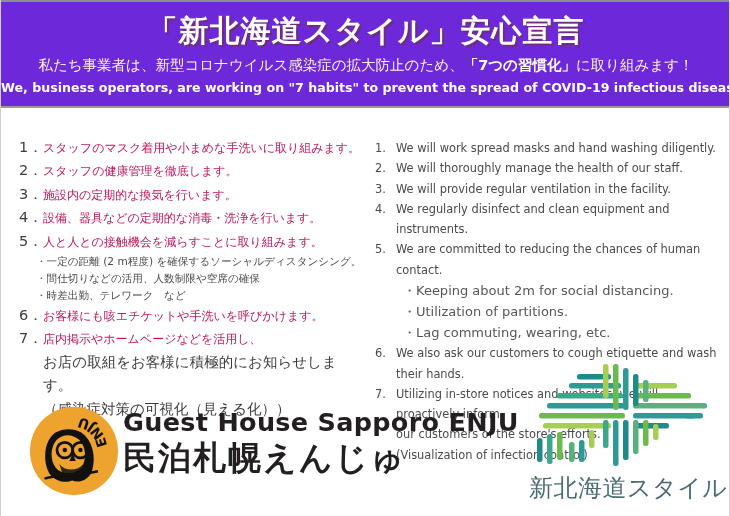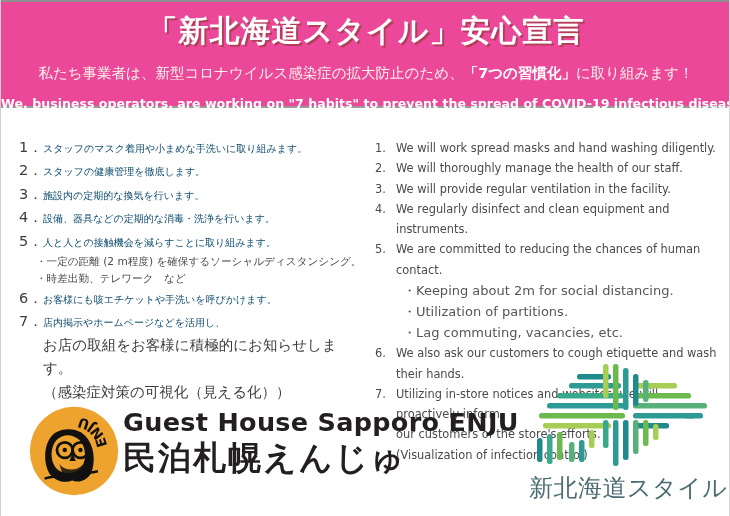--- a/index.html
+++ b/index.html
@@ -26,21 +26,21 @@
     overflow: hidden;
   }
 
   
   #header-band {
     position: absolute;
     left: 0;
     top: 0;
     width: 730px;
     height: 108px;
-    background: #ec4899;
+    background: #6d28d9;
     border-bottom: 2px solid #9a9a9a;
     box-sizing: border-box;
     text-align: center;
   }
   #header-band::before {
     content: "";
     position: absolute;
     left: 0; top: 0; right: 0;
     height: 2px;
     background: #8f8f8f;
@@ -52,21 +52,21 @@
     font-size: 30px;
     font-weight: bold;
     color: #ffffff;
     letter-spacing: 1px;
     line-height: 1.25;
     text-shadow: 2px 2px 0 rgba(110,50,10,0.45);
     white-space: nowrap;
   }
 
   #subtitle-ja {
-    margin: 8px;
+    margin: 0;
     padding-top: 6px;
     font-size: 14.5px;
     color: #fdf3ea;
     line-height: 1.3;
     white-space: nowrap;
   }
   #subtitle-ja .em {
     font-weight: bold;
     color: #ffffff;
   }
@@ -111,22 +111,22 @@
   }
   .num-ja {
     flex: 0 0 auto;
     width: 24px;
     font-size: 14.5px;
     color: #3c3c3c;
     line-height: 1.62;
   }
   .txt-ja {
     flex: 1 1 auto;
-    font-size: 10px;
-    color: #0c4a6e;
+    font-size: 12px;
+    color: #be185d;
     line-height: 1.62;
   }
   .cont-ja {
     margin-left: 24px;
     font-size: 14.5px;
     color: #3c3c3c;
     line-height: 1.62;
   }
   .sub-ja {
     margin-left: 17px;
@@ -255,20 +255,21 @@
       <div class="num-row">
         <span class="num-ja">4．</span>
         <span class="txt-ja">設備、器具などの定期的な消毒・洗浄を行います。</span>
       </div>
       <div class="num-row">
         <span class="num-ja">5．</span>
         <span class="txt-ja">人と人との接触機会を減らすことに取り組みます。</span>
       </div>
 
       <div class="sub-ja">・一定の距離 (2 m程度) を確保するソーシャルディスタンシング。</div>
+      <div class="sub-ja">・間仕切りなどの活用、人数制限や空席の確保</div>
       <div class="sub-ja">・時差出勤、テレワーク　など</div>
 
       <div class="num-row">
         <span class="num-ja">6．</span>
         <span class="txt-ja">お客様にも咳エチケットや手洗いを呼びかけます。</span>
       </div>
       <div class="num-row">
         <span class="num-ja">7．</span>
         <span class="txt-ja">店内掲示やホームページなどを活用し、</span>
       </div>
@@ -294,21 +295,21 @@
         <span class="num-en">4.</span>
         <span class="txt-en">We regularly disinfect and clean equipment and instruments.</span>
       </div>
       <div class="num-row">
         <span class="num-en">5.</span>
         <span class="txt-en">We are committed to reducing the chances of human contact.</span>
       </div>
 
       <div class="sub-en">・Keeping about 2m for social distancing.</div>
       <div class="sub-en">・Utilization of partitions.</div>
-      <div class="sub-en">・Lag commuting, vacancies, etc.</div>
+      <div class="sub-en">・Lag commuting, wearing, etc.</div>
 
       <div class="num-row">
         <span class="num-en">6.</span>
         <span class="txt-en">We also ask our customers to cough etiquette and wash their hands.</span>
       </div>
       <div class="num-row">
         <span class="num-en">7.</span>
         <span class="txt-en">Utilizing in-store notices and websites, we will proactively inform</span>
       </div>
       <div class="cont-en">our customers of the store's efforts.</div>

